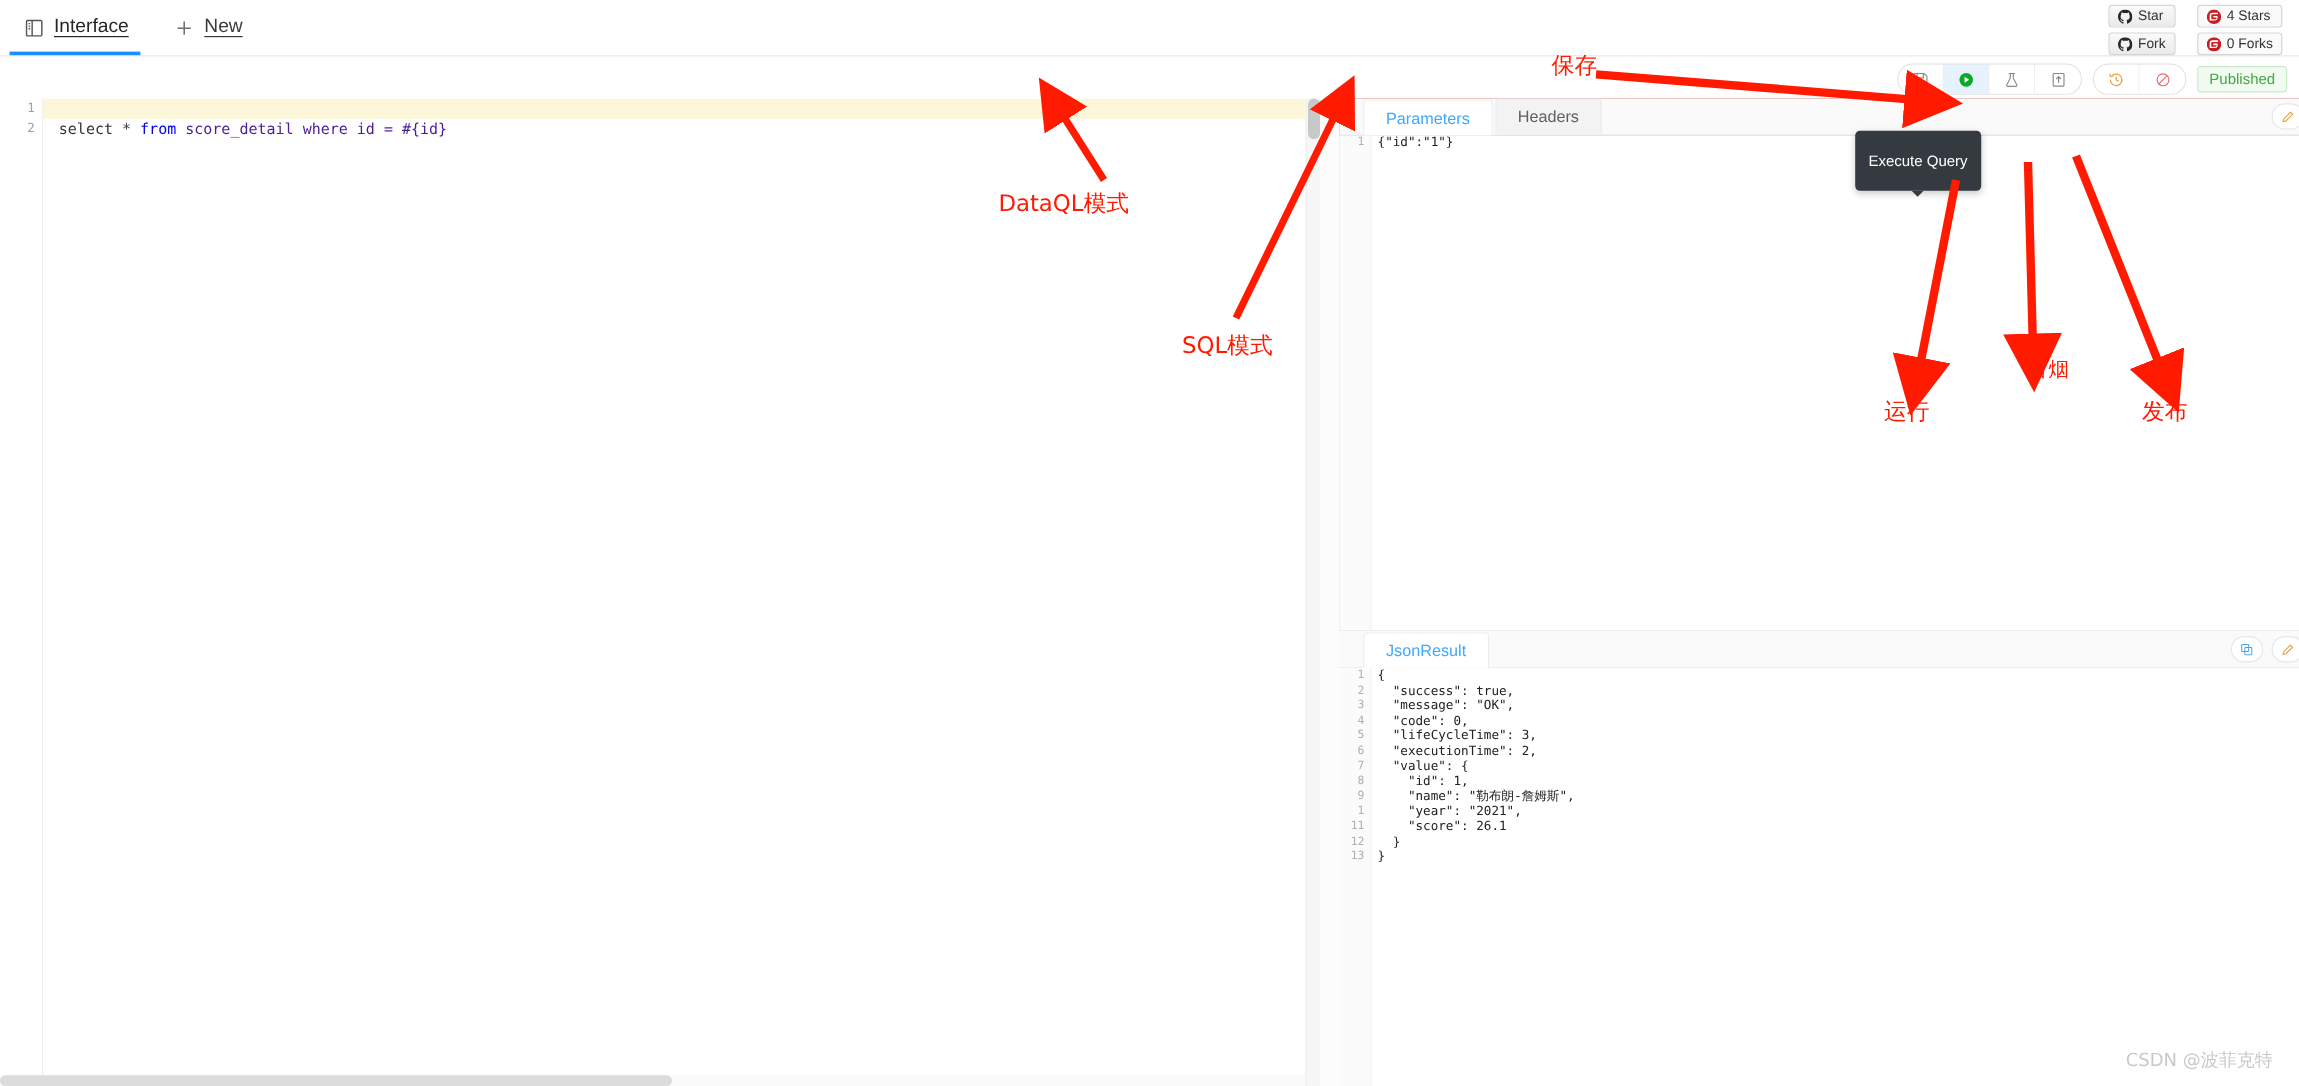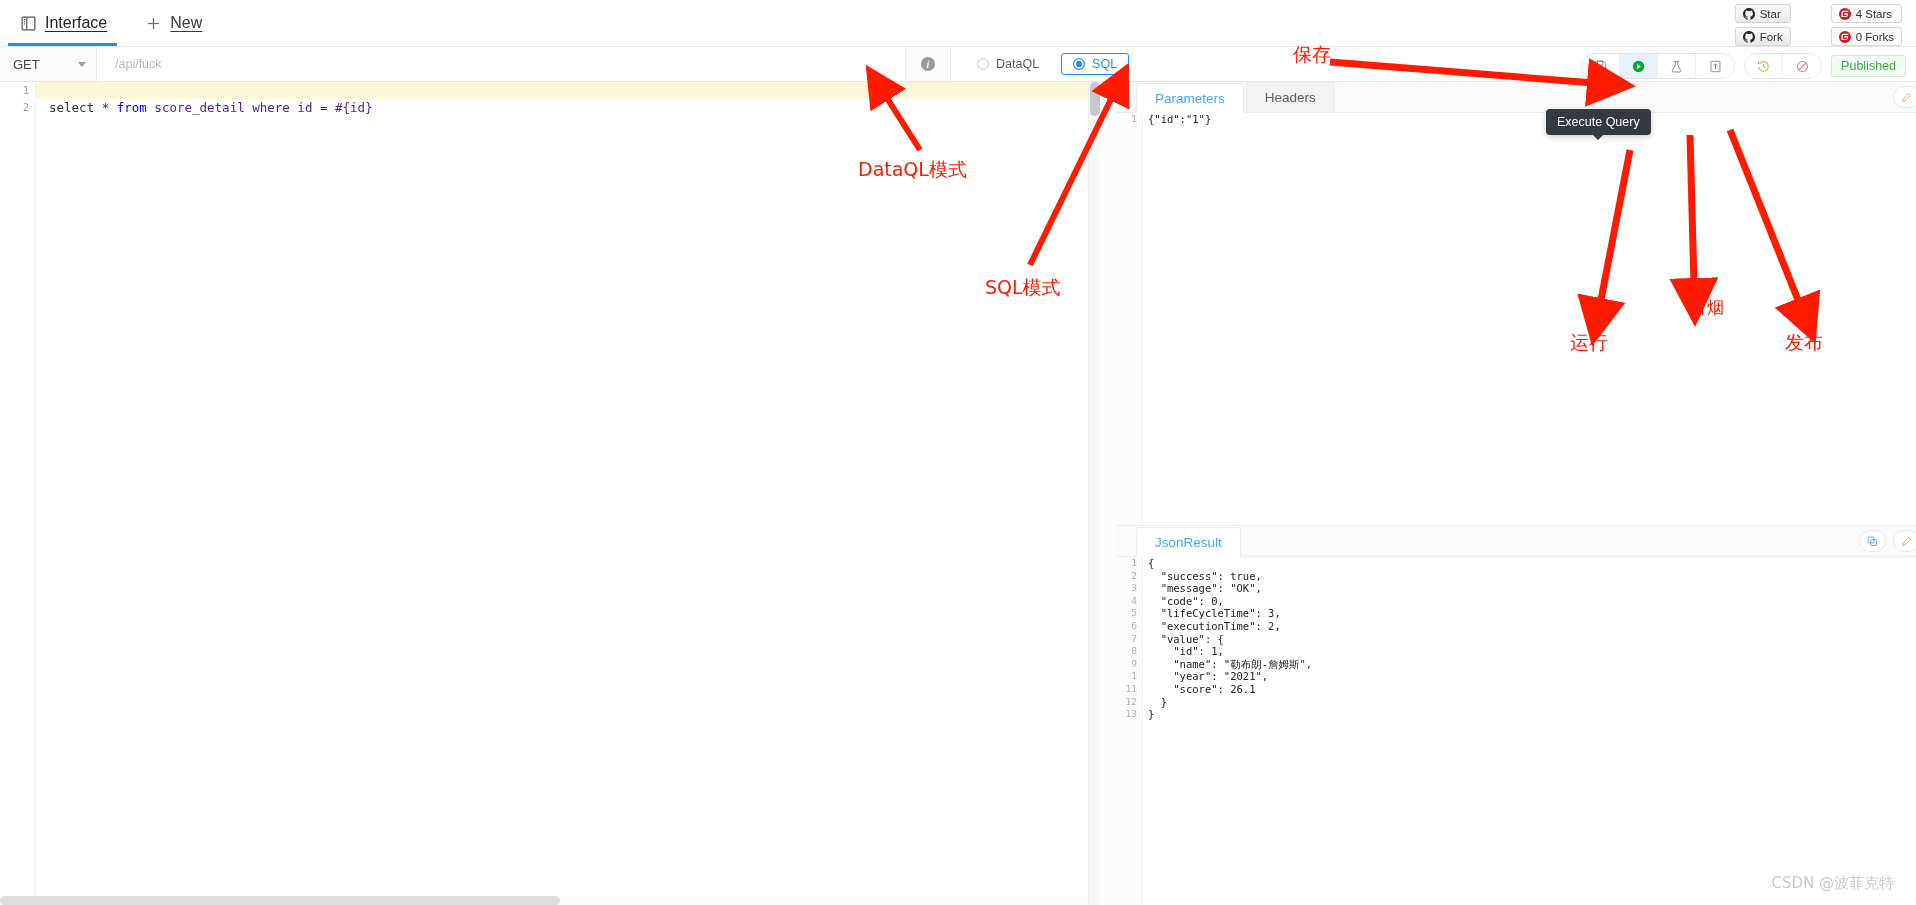--- a/index.html
+++ b/index.html
@@ -28,21 +28,21 @@
     content:""; position:absolute; left:8px; right:8px; bottom:0;
     height:3px; background:#1890ff;
   }
   .nav-tab .ic { display:inline-flex; width:17px; height:17px; color:#555; }
   .nav-tab .ic svg { width:100%; height:100%; display:block; }
   .nav-tab.new .ic { color:#6f6f6f; }
 
   
   .gh-wrap {
     position:absolute; right:14px; top:4px;
-    display:flex; gap:40px; align-items:flex-end;
+    display:flex; gap:18px; align-items:flex-end;
   }
   .gh-col { display:flex; flex-direction:column; gap:4px; }
   .gh-btn {
     display:flex; align-items:center; gap:5px;
     height:19px; padding:0 7px;
     border:1px solid #d5d5d5; border-radius:3px;
     background:linear-gradient(#fafafa,#eaeaea);
     font-size:11.5px; color:#333; cursor:pointer;
     font-family:"Liberation Sans", sans-serif; white-space:nowrap;
   }
@@ -189,21 +189,21 @@
   .jline {
     height:12.6px; line-height:12.6px; padding-left:5px;
     font-family:"DejaVu Sans Mono", monospace; font-size:10.5px; color:#222;
     white-space:pre;
   }
 
   
   .tooltip {
     position:absolute; left:1546px; top:109px;
     background:#343a40; color:#fff; font-size:12.5px;
-    padding:6px 11px; border-radius:4px; white-space:nowrap;
+    padding:18px 11px; border-radius:4px; white-space:nowrap;
     box-shadow:0 2px 6px rgba(0,0,0,.2); z-index:40;
   }
   .tooltip::after {
     content:""; position:absolute; left:50%; bottom:-5px; margin-left:-5px;
     border-left:5px solid transparent; border-right:5px solid transparent;
     border-top:5px solid #343a40;
   }
 
   
   .anno {
@@ -277,41 +277,20 @@
           <svg viewBox="0 0 16 16">
               <circle cx="8" cy="8" r="8" fill="#c71d23"></circle>
               <path d="M12.2 7.1H7.6c-.22 0-.4.18-.4.4v1c0 .22.18.4.4.4h2.8c.22 0 .4.18.4.4v.2c0 .66-.54 1.2-1.2 1.2H5.4c-.22 0-.4-.18-.4-.4V6.5c0-.66.54-1.2 1.2-1.2h6c.22 0 .4-.18.4-.4V3.9c0-.22-.18-.4-.4-.4h-6A3 3 0 0 0 3.2 6.5v5.2c0 .22.18.4.4.4h5.7a2.7 2.7 0 0 0 2.7-2.7V7.5c0-.22-.18-.4-.4-.4z" fill="#fff"></path>
             </svg>
           <span>0 Forks</span>
         </div>
       </div>
     </div>
   </div>
 
-  <div class="toolbar">
-    <div class="method-sel">
-      <span>GET</span>
-      <span class="caret"></span>
-    </div>
-    <div class="url-input">/api/fuck</div>
-    <div class="info-cell">
-      <span class="info-dot">i</span>
-    </div>
-
-    <div class="radio-group">
-      <div class="radio-pill">
-        <span class="rdo"></span>
-        <span>DataQL</span>
-      </div>
-      <div class="radio-pill checked">
-        <span class="rdo"></span>
-        <span>SQL</span>
-      </div>
-    </div>
-  </div>
 
   <div class="right-actions">
     <div class="act-grp">
       <div class="act-btn">
         <svg viewBox="0 0 20 20" fill="none" stroke="#8a8a8a" stroke-width="1.3">
           <path d="M3 3h11l3 3v11H3z"></path>
           <rect x="6" y="3" width="7" height="5"></rect>
           <rect x="6" y="11" width="8" height="6"></rect>
         </svg>
       </div>
@@ -465,21 +444,21 @@
     <line x1="1030" y1="265" x2="1113" y2="95" stroke="#ff1a00" stroke-width="6" marker-end="url(#ah)"></line>
 
     <line x1="1630" y1="150" x2="1600" y2="305" stroke="#ff1a00" stroke-width="7" marker-end="url(#ah)"></line>
 
     <line x1="1690" y1="135" x2="1694" y2="285" stroke="#ff1a00" stroke-width="7" marker-end="url(#ah)"></line>
 
     <line x1="1730" y1="130" x2="1800" y2="305" stroke="#ff1a00" stroke-width="7" marker-end="url(#ah)"></line>
   </svg>
 
   <div class="anno" style="left:1293px; top:42px;">保存</div>
-  <div class="anno" style="left:858px; top:157px;">DataQL模式</div>
+  <div class="anno" style="left:832px; top:157px;">DataQL模式</div>
   <div class="anno" style="left:985px; top:275px;">SQL模式</div>
   <div class="anno" style="left:1570px; top:330px;">运行</div>
   <div class="anno sm" style="left:1690px; top:296px;">冒烟</div>
   <div class="anno" style="left:1785px; top:330px;">发布</div>
 
   <div class="watermark">CSDN @波菲克特</div>
 
 </div>
 
 </body></html>

